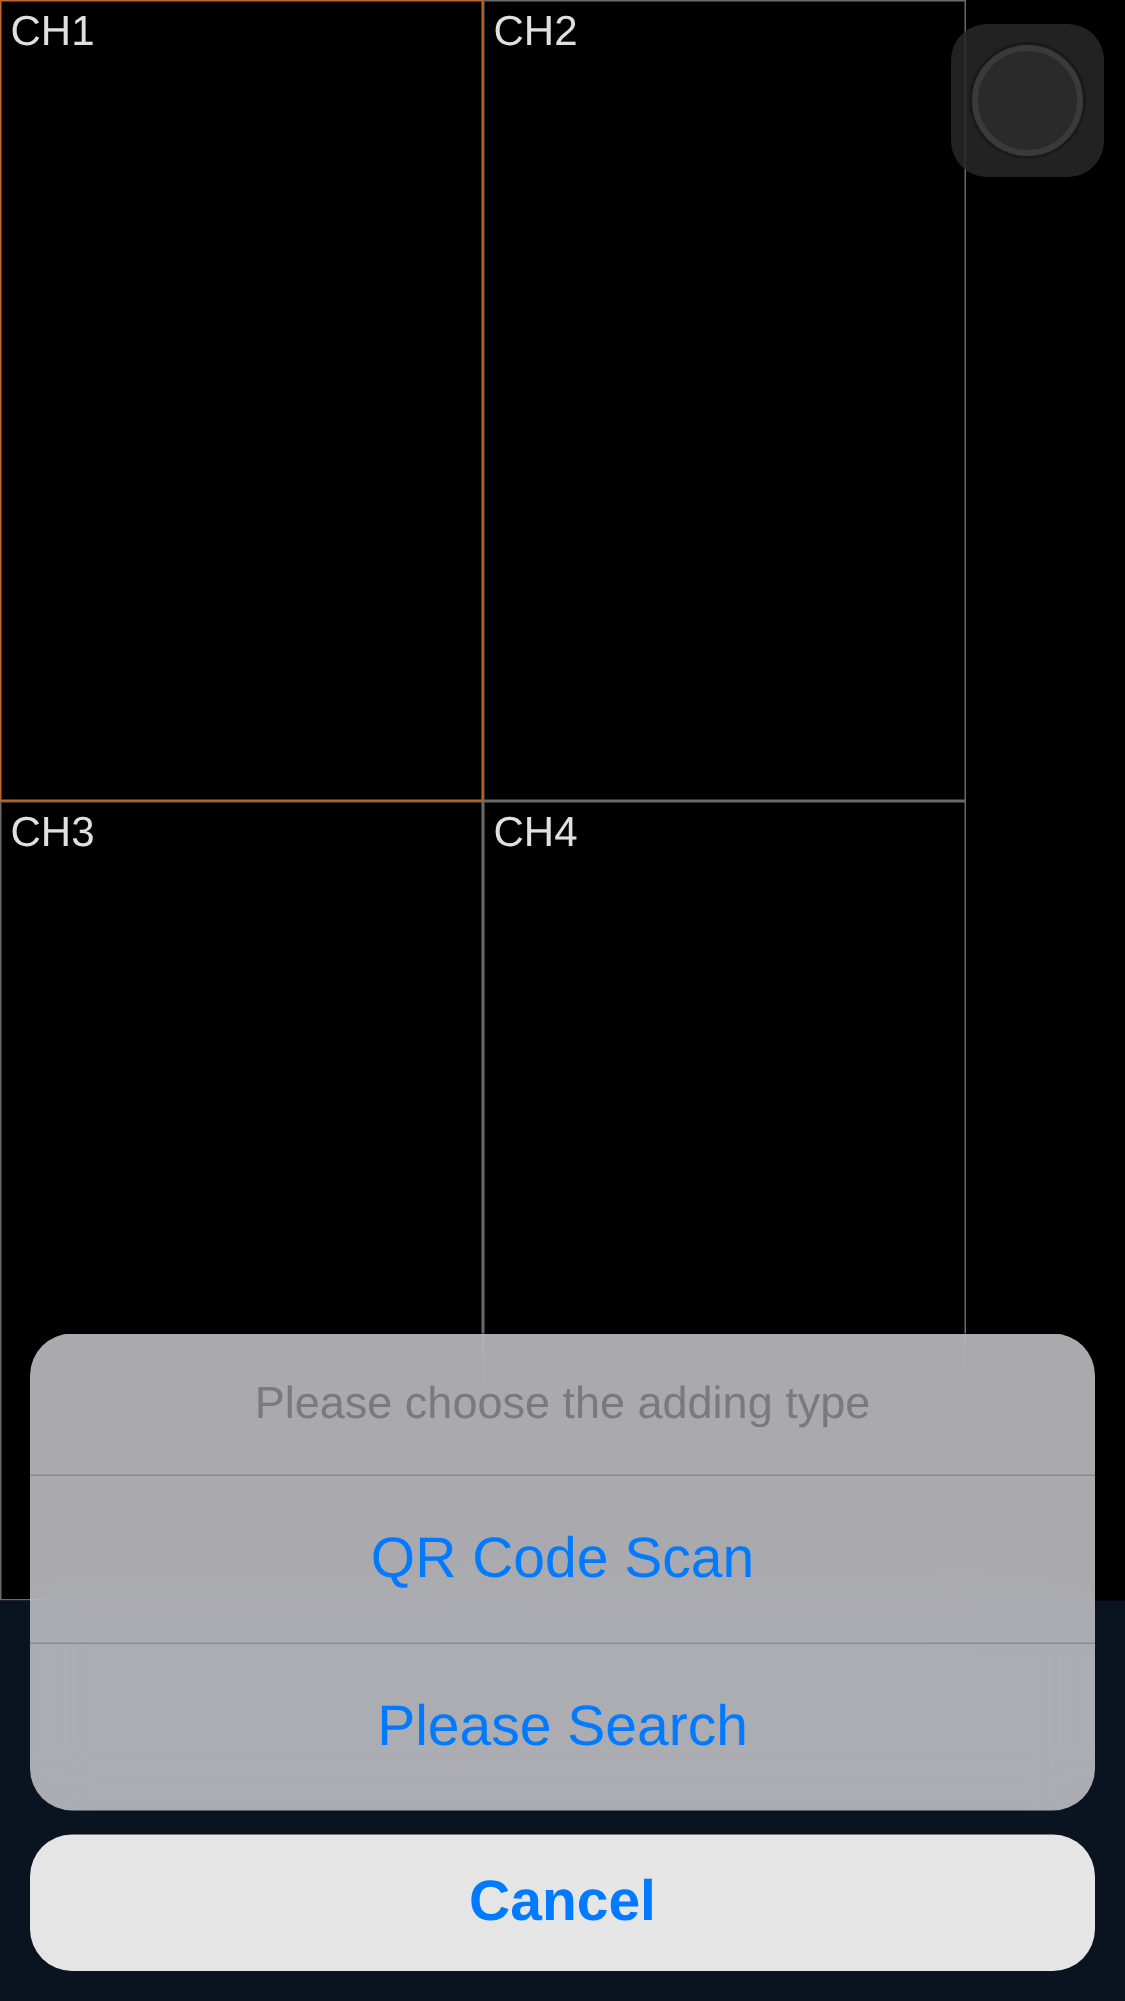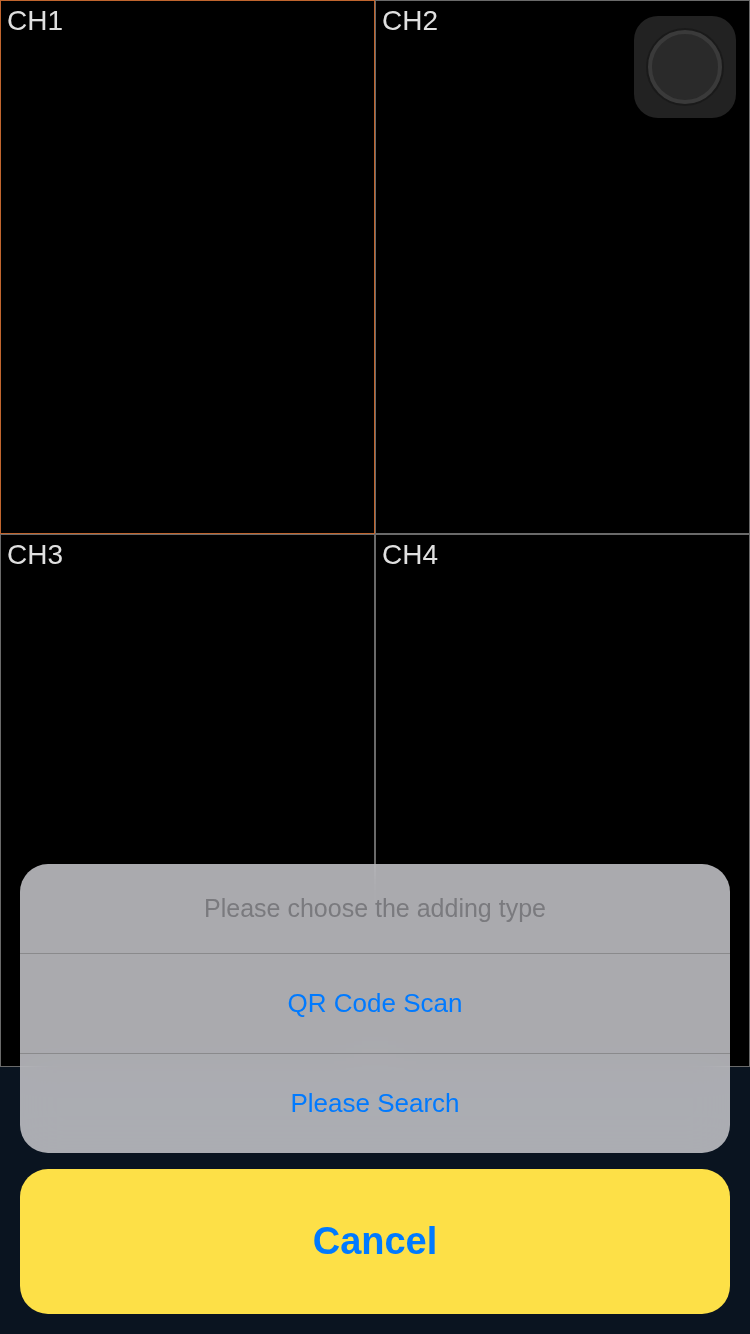--- a/index.html
+++ b/index.html
@@ -9,21 +9,21 @@
     }
     body {
       width: 750px;
       height: 1334px;
       background: #000;
       font-family: -apple-system, BlinkMacSystemFont, "Helvetica Neue", sans-serif;
       position: relative;
       overflow: hidden;
     }
     .camera-grid {
-      width: 750px;
+      width: 644px;
       height: 1067px;
       display: grid;
       grid-template-columns: 1fr 1fr;
       grid-template-rows: 1fr 1fr;
       position: relative;
     }
     .channel {
       background: #000;
       border: 1px solid #6a6a6a;
       position: relative;
@@ -77,41 +77,41 @@
     .action-sheet-group {
       background: rgba(200, 200, 204, 0.85);
       backdrop-filter: blur(20px);
       border-radius: 28px;
       overflow: hidden;
     }
     .action-sheet-title {
       text-align: center;
       padding: 30px 20px;
       color: #7a7a7e;
-      font-size: 25px;
+      font-size: 30px;
       border-bottom: 1px solid rgba(90, 90, 90, 0.4);
     }
     .action-sheet-button {
       text-align: center;
       padding: 34px 20px;
       color: #007aff;
-      font-size: 26px;
+      font-size: 38px;
       font-weight: 400;
       border-bottom: 1px solid rgba(90, 90, 90, 0.4);
       cursor: pointer;
     }
     .action-sheet-button:last-child {
       border-bottom: none;
     }
     .action-sheet-cancel {
       margin-top: 16px;
-      background: #fde047;
+      background: #e5e5e5;
       border-radius: 28px;
       text-align: center;
-      padding: 51px 20px;
+      padding: 24px 20px;
       color: #007aff;
       font-size: 38px;
       font-weight: 600;
       cursor: pointer;
     }
     .overlay {
       position: absolute;
       inset: 0;
       background: transparent;
     }

